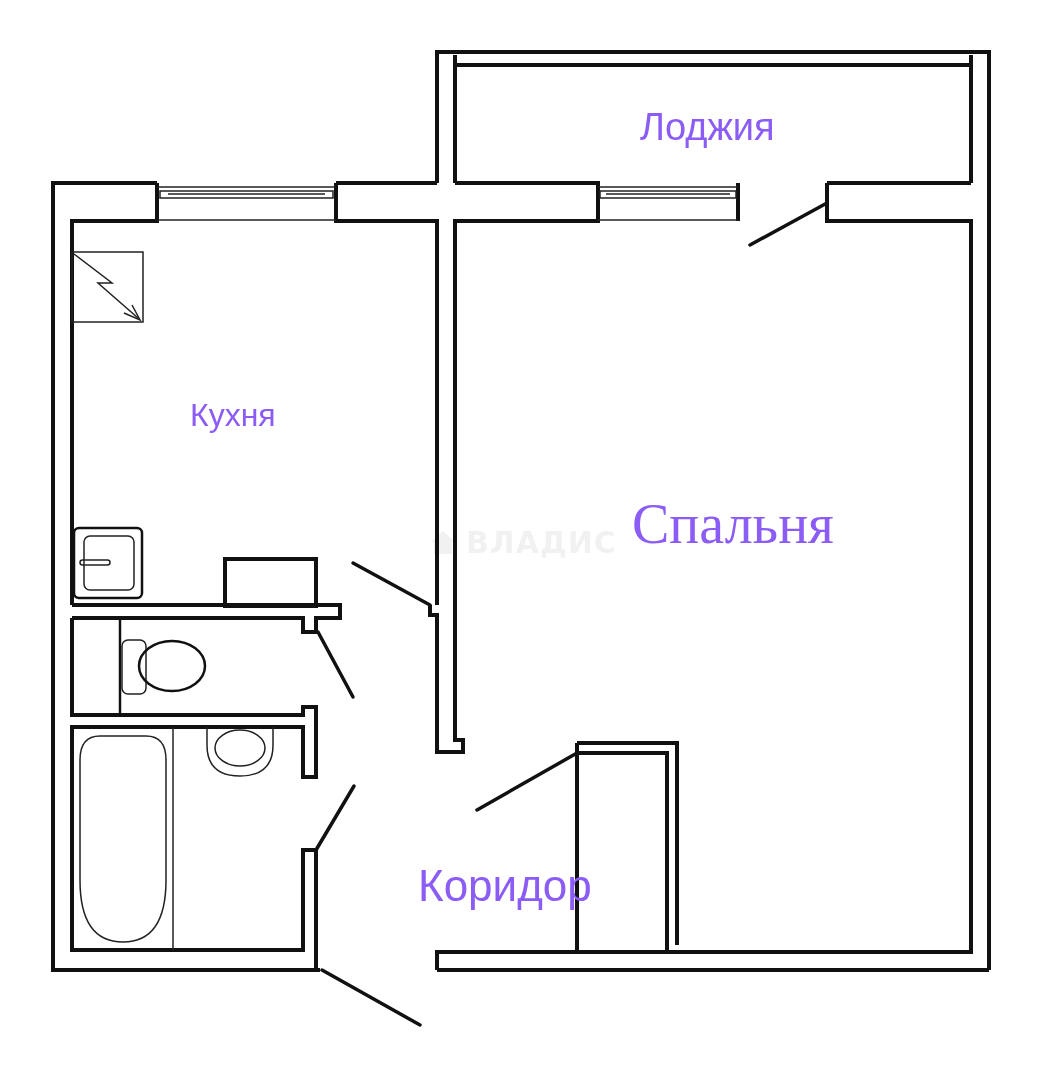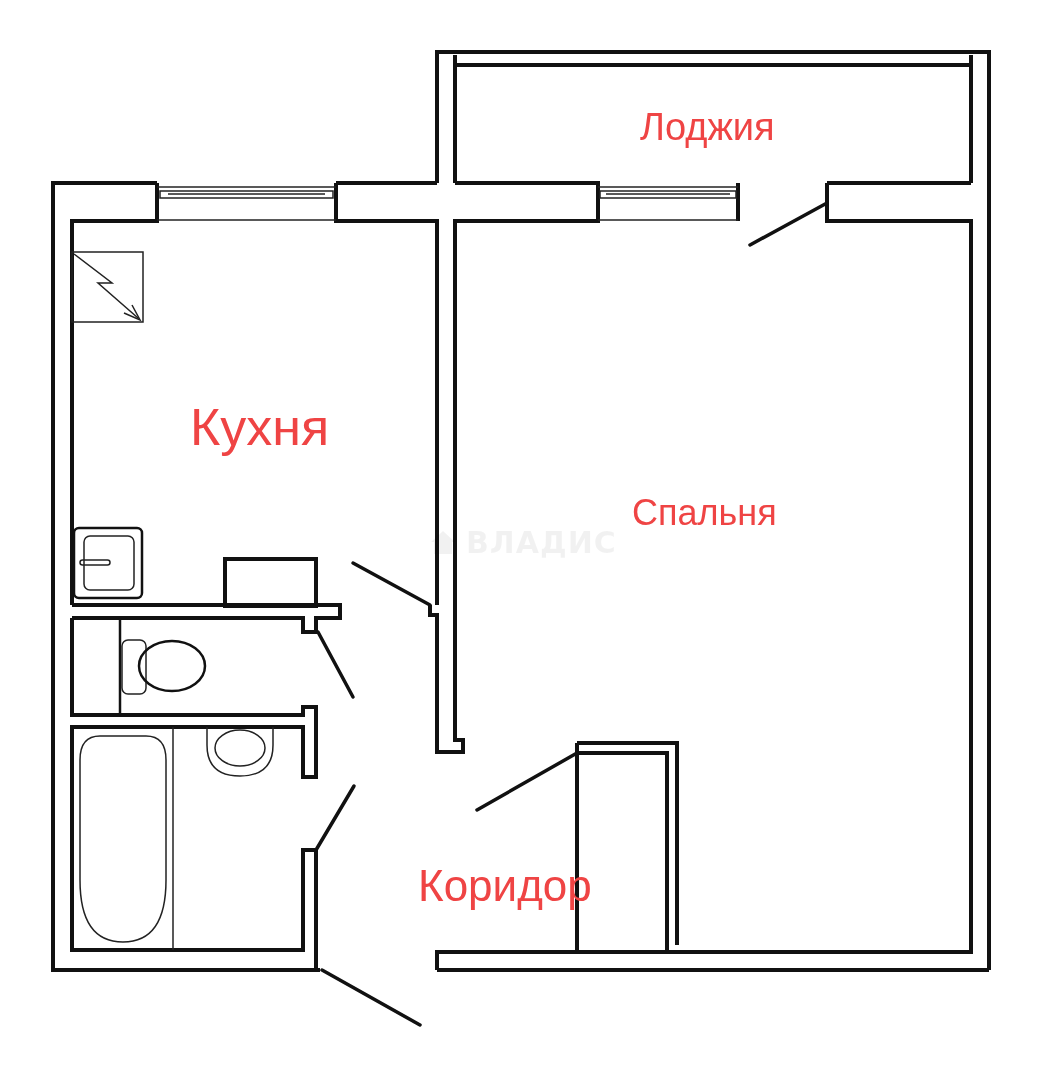--- a/index.html
+++ b/index.html
@@ -5,21 +5,21 @@
   html, body { margin: 0; padding: 0; background: #ffffff; }
   body { width: 1043px; height: 1080px; position: relative; overflow: hidden; }
   #plan { position: absolute; left: 0; top: 0; width: 1043px; height: 1080px; }
   .wall { fill: none; stroke: #111111; stroke-width: 4; stroke-linejoin: miter; }
   .thin { fill: none; stroke: #111111; stroke-width: 2.5; }
   .hair { fill: none; stroke: #222222; stroke-width: 1.5; }
   .door { fill: none; stroke: #111111; stroke-width: 3.5; stroke-linecap: round; }
   .room-label {
     position: absolute;
     font-family: "Liberation Sans", "DejaVu Sans", sans-serif;
-    color: #ef4444;
+    color: #8b5cf6;
     white-space: nowrap;
   }
   .watermark {
     position: absolute;
     left: 428px; top: 525px;
     font-family: "DejaVu Sans", sans-serif;
     font-weight: bold;
     font-size: 30px;
     color: #000000;
     opacity: 0.05;
@@ -129,15 +129,15 @@
   </g>
 </svg>
 
 <div class="watermark">
   <svg class="wm-icon" viewBox="0 0 30 30">
     <path d="M3 15 L15 4 L27 15 L24 15 L24 27 L6 27 L6 15 Z" fill="#000"></path>
   </svg><span>ВЛАДИС</span>
 </div>
 
 <div class="room-label" style="left:640px; top:106px; font-size:38px;">Лоджия</div>
-<div class="room-label" style="left:190px; top:397px; font-size:52px;">Кухня</div>
-<div class="room-label" style="left:632px; top:492px; font-size:36px;">Спальня</div>
+<div class="room-label" style="left:190px; top:397px; font-size:32px;">Кухня</div>
+<div class="room-label" style="left:632px; top:492px; font-size:56px;font-family:Liberation Serif, serif;">Спальня</div>
 <div class="room-label" style="left:390px; top:861px; font-size:44px;margin-left:28px;">Коридор</div>
 
 </body></html>

